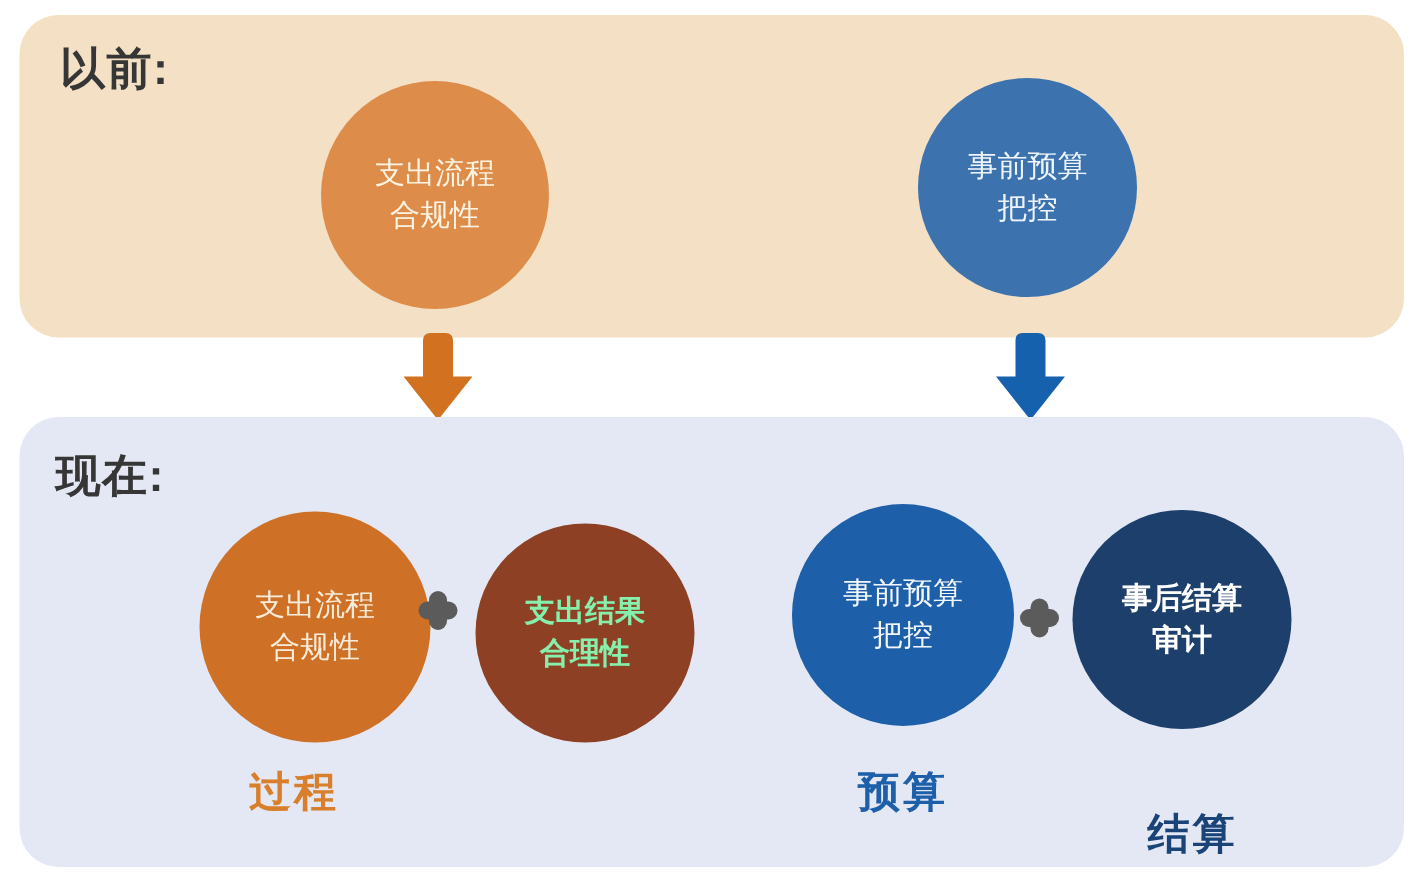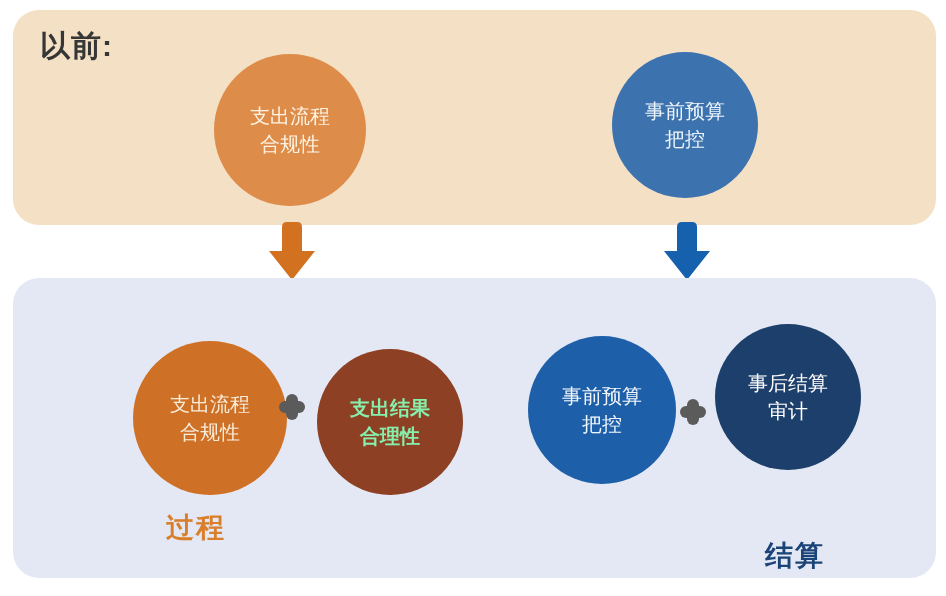--- a/index.html
+++ b/index.html
@@ -56,21 +56,21 @@
     text-align: center;
     white-space: pre-line;
     line-height: 1.4;
     font-size: 20px;
   }
   .c-top-process { left: 214px; top: 54px;  width: 152px; height: 152px; background: var(--orange-light); color: #fcf3e2; }
   .c-top-budget  { left: 612px; top: 52px;  width: 146px; height: 146px; background: var(--blue-mid);    color: #eef4fb; }
   .c-now-process { left: 133px; top: 341px; width: 154px; height: 154px; background: var(--orange-deep); color: #f8ecd9; }
   .c-now-result  { left: 317px; top: 349px; width: 146px; height: 146px; background: var(--red-brown);   color: #86efac; font-weight: bold; }
   .c-now-budget  { left: 528px; top: 336px; width: 148px; height: 148px; background: var(--blue-strong); color: #f2f7fc; }
-  .c-now-settle  { left: 715px; top: 324px; width: 146px; height: 146px; background: var(--navy);        color: #ffffff; font-weight: normal; }
+  .c-now-settle  { left: 715px; top: 340px; width: 146px; height: 146px; background: var(--navy);        color: #ffffff; font-weight: bold; }
   .arrow {
     position: absolute;
     width: 46px;
     height: 60px;
     top: 221px;
   }
   .arrow-orange { left: 269px; color: var(--orange-arrow); }
   .arrow-blue   { left: 664px; color: var(--blue-arrow); }
   .plus {
     position: absolute;
@@ -113,29 +113,31 @@
 把控</div>
 
   <svg class="arrow arrow-orange" viewBox="0 0 46 60">
     <path fill="currentColor" d="M13 6 Q13 1 18 1 L28 1 Q33 1 33 6 L33 30 L46 30 L23 59 L0 30 L13 30 Z"></path>
   </svg>
   <svg class="arrow arrow-blue" viewBox="0 0 46 60">
     <path fill="currentColor" d="M13 6 Q13 1 18 1 L28 1 Q33 1 33 6 L33 30 L46 30 L23 59 L0 30 L13 30 Z"></path>
   </svg>
 
   <div class="panel panel-bottom"></div>
+  <div class="panel-label now">现在:</div>
 
   <div class="circle c-now-process">支出流程
 合规性</div>
   <div class="plus plus-1"></div>
   <div class="circle c-now-result">支出结果
 合理性</div>
 
   <div class="circle c-now-budget">事前预算
 把控</div>
   <div class="plus plus-2"></div>
   <div class="circle c-now-settle">事后结算
 审计</div>
 
   <div class="caption cap-process">过程</div>
+  <div class="caption cap-budget">预算</div>
   <div class="caption cap-settlement">结算</div>
 
 </div>
 
 </body></html>

